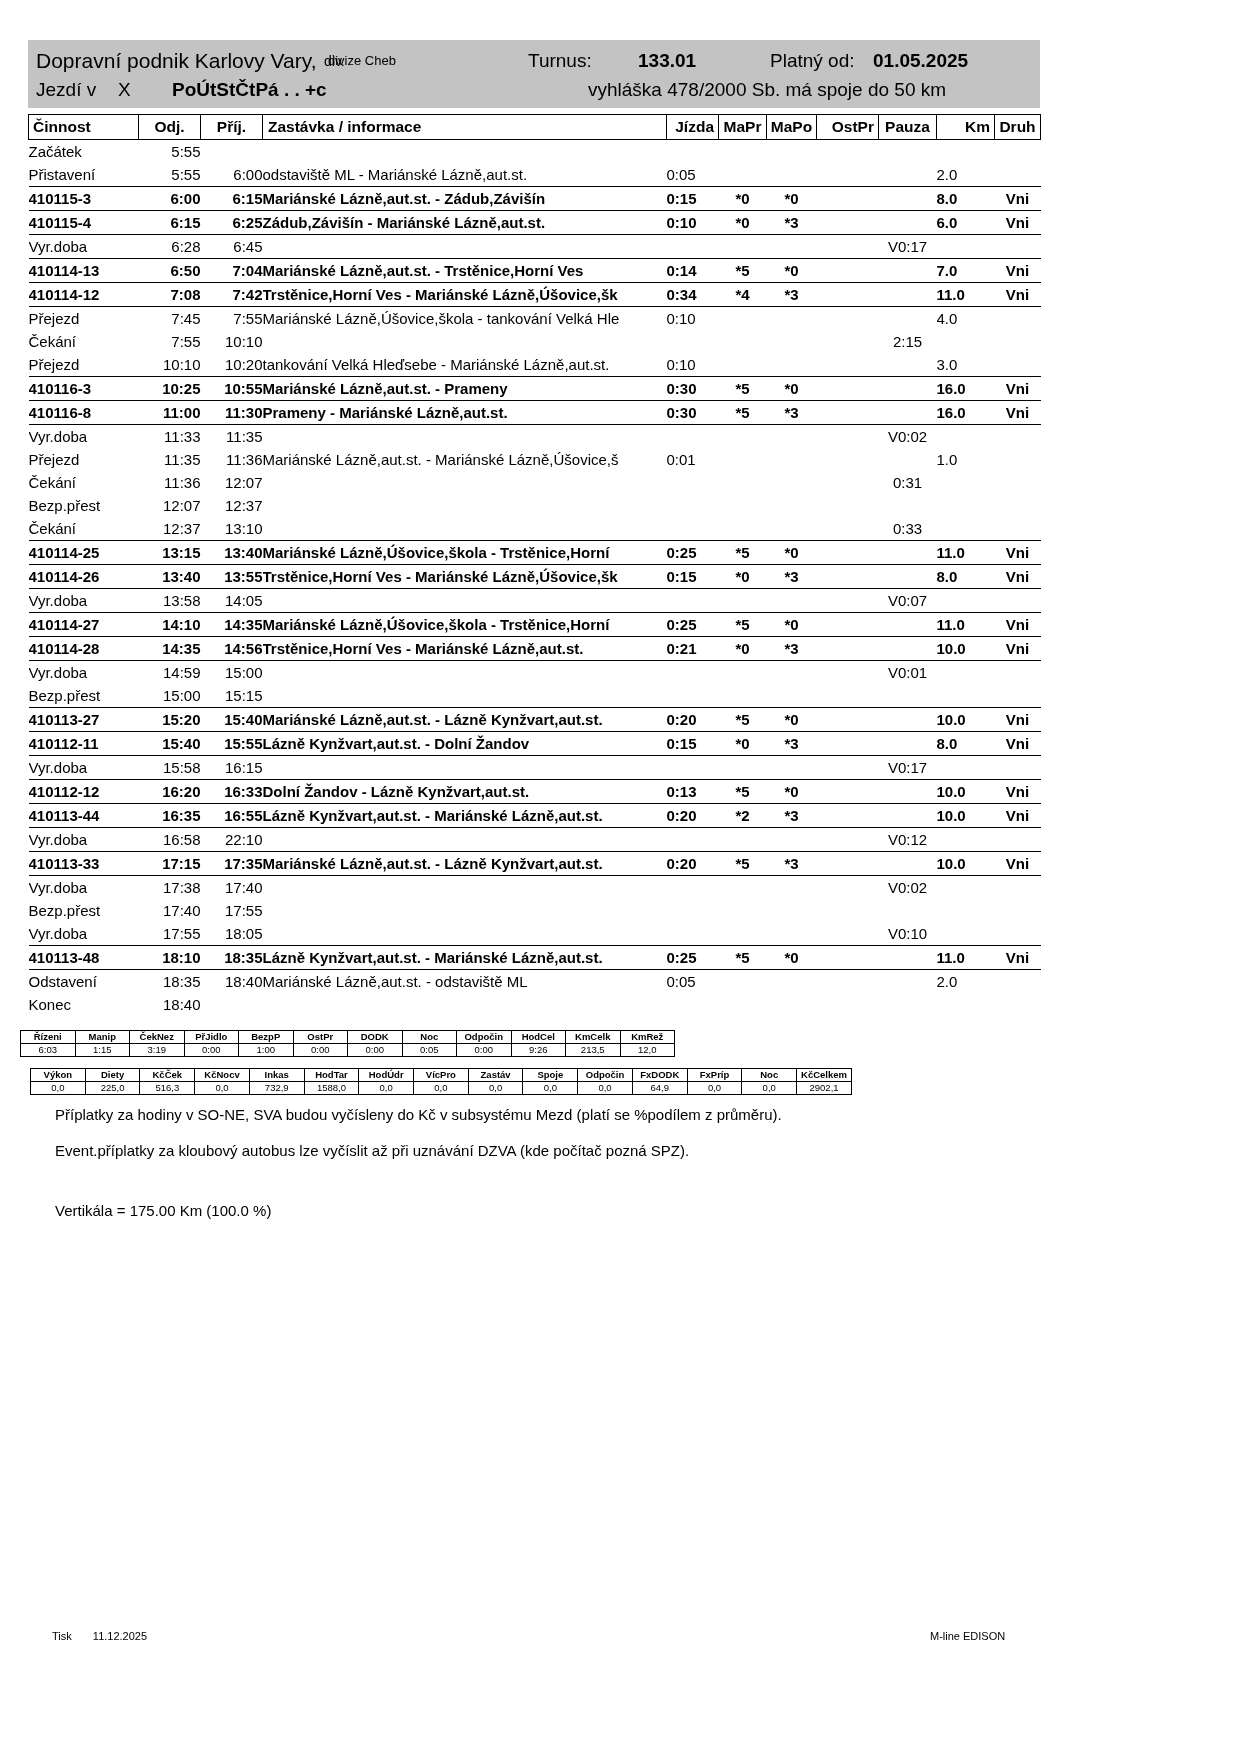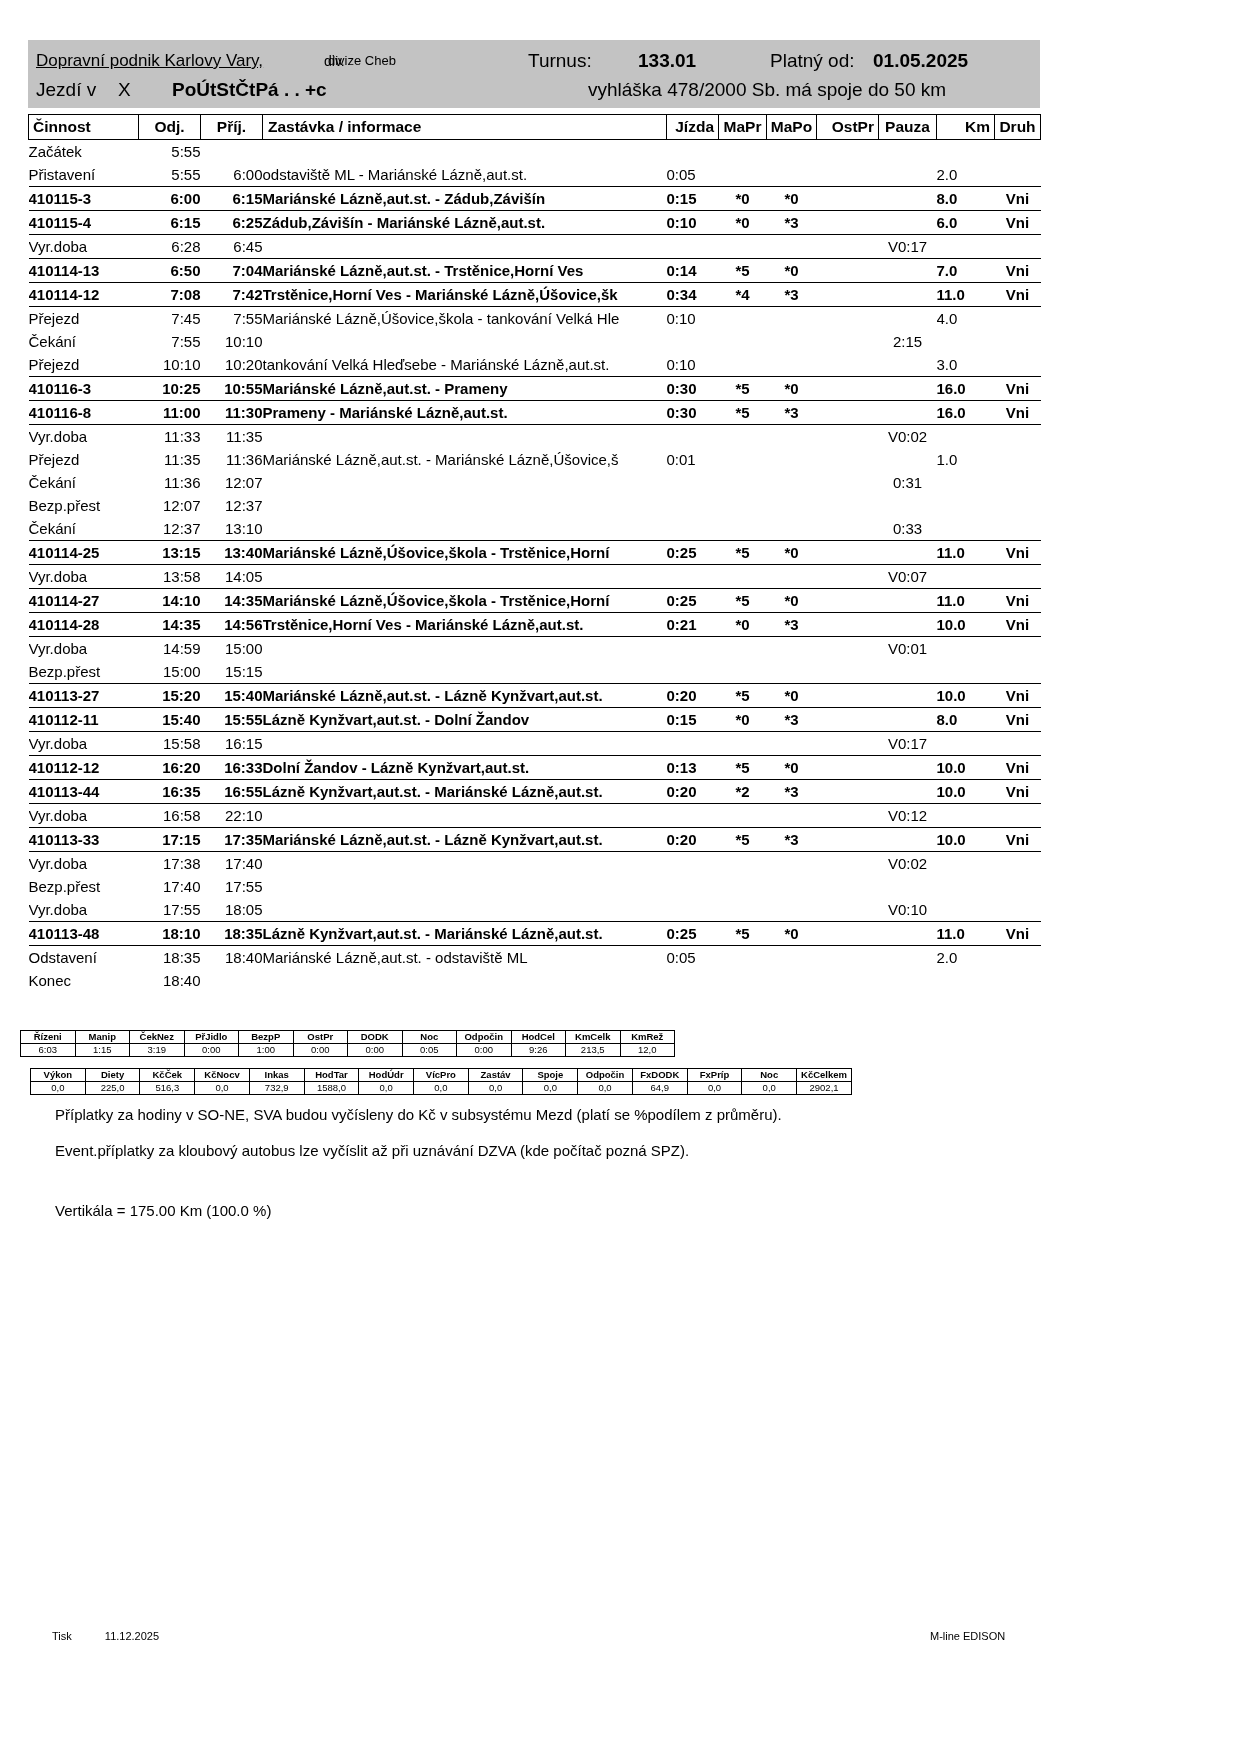--- a/index.html
+++ b/index.html
@@ -38,23 +38,22 @@
     height: 28px;
     line-height: 28px;
   }
   .hdr-line.l1 { top: 7px; }
   .hdr-line.l2 { top: 36px; }
 
   .hdr-company {
     position: absolute;
     left: 8px;
     top: 0;
-    font-size: 17px;
+    font-size: 21px;
     white-space: nowrap;
-    text-decoration: underline;
   }
   .hdr-div-overlap {
     position: absolute;
     left: 296px;
     top: 0;
     font-size: 14px;
     white-space: nowrap;
   }
   .hdr-div-overlap2 {
     position: absolute;
@@ -195,21 +194,21 @@
   #note2 { left: 55px; top: 1142px; }
   #vertikala { left: 55px; top: 1202px; font-size: 15px; }
 
   
   .footer-left {
     position: absolute;
     left: 52px;
     top: 1630px;
     font-size: 11px;
   }
-  .footer-left .tisk-label { margin-right: 30px; }
+  .footer-left .tisk-label { margin-right: 18px; }
   .footer-right {
     position: absolute;
     left: 930px;
     top: 1630px;
     font-size: 11px;
   }
 </style>
 </head>
 <body>
 
@@ -493,20 +492,33 @@
           <td class="c-prij">13:40</td>
           <td class="c-zast">Mariánské Lázně,Úšovice,škola - Trstěnice,Horní</td>
           <td class="c-jizda">0:25</td>
           <td class="c-mapr">*5</td>
           <td class="c-mapo">*0</td>
           <td class="c-ostpr"></td>
           <td class="c-pauza"></td>
           <td class="c-km">11.0</td>
           <td class="c-druh">Vni</td>
         </tr>
+        <tr class="bold ruled ruled-top">
+          <td class="c-cinnost">410114-26</td>
+          <td class="c-odj">13:40</td>
+          <td class="c-prij">13:55</td>
+          <td class="c-zast">Trstěnice,Horní Ves - Mariánské Lázně,Úšovice,šk</td>
+          <td class="c-jizda">0:15</td>
+          <td class="c-mapr">*0</td>
+          <td class="c-mapo">*3</td>
+          <td class="c-ostpr"></td>
+          <td class="c-pauza"></td>
+          <td class="c-km">8.0</td>
+          <td class="c-druh">Vni</td>
+        </tr>
         <tr>
           <td class="c-cinnost">Vyr.doba</td>
           <td class="c-odj">13:58</td>
           <td class="c-prij">14:05</td>
           <td class="c-zast"></td>
           <td class="c-jizda"></td>
           <td class="c-mapr"></td>
           <td class="c-mapo"></td>
           <td class="c-ostpr"></td>
           <td class="c-pauza">V0:07</td>

